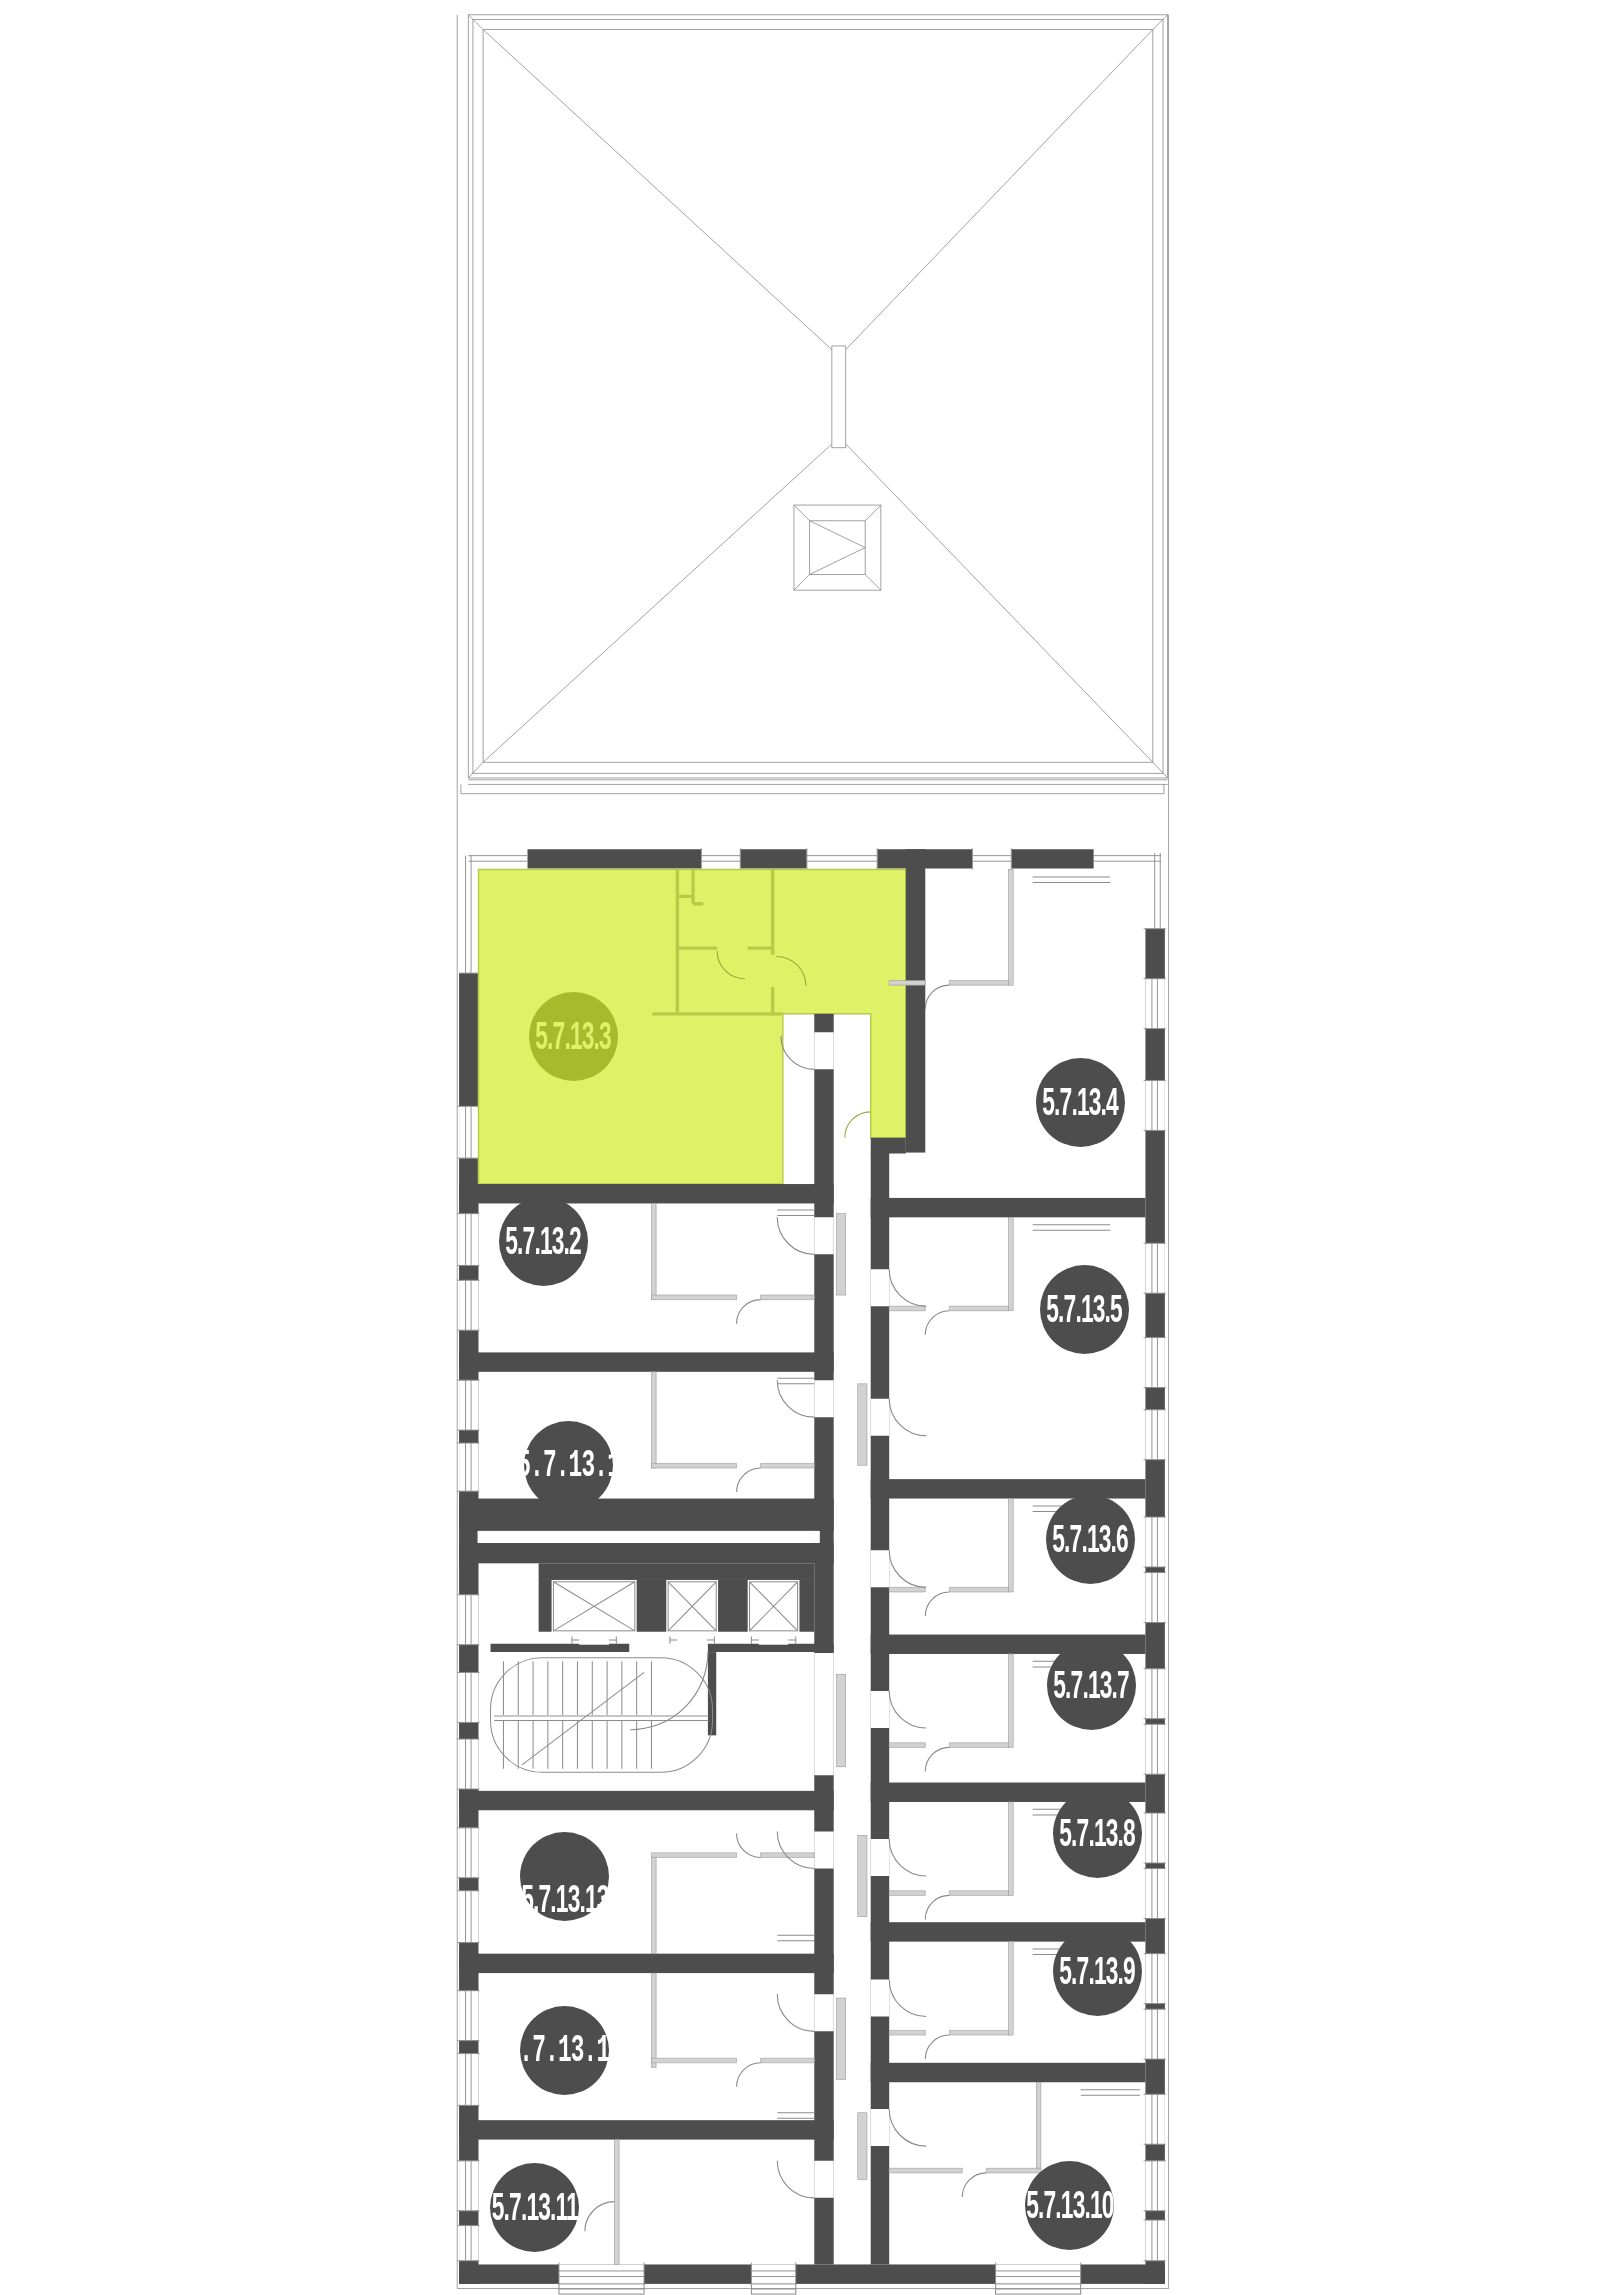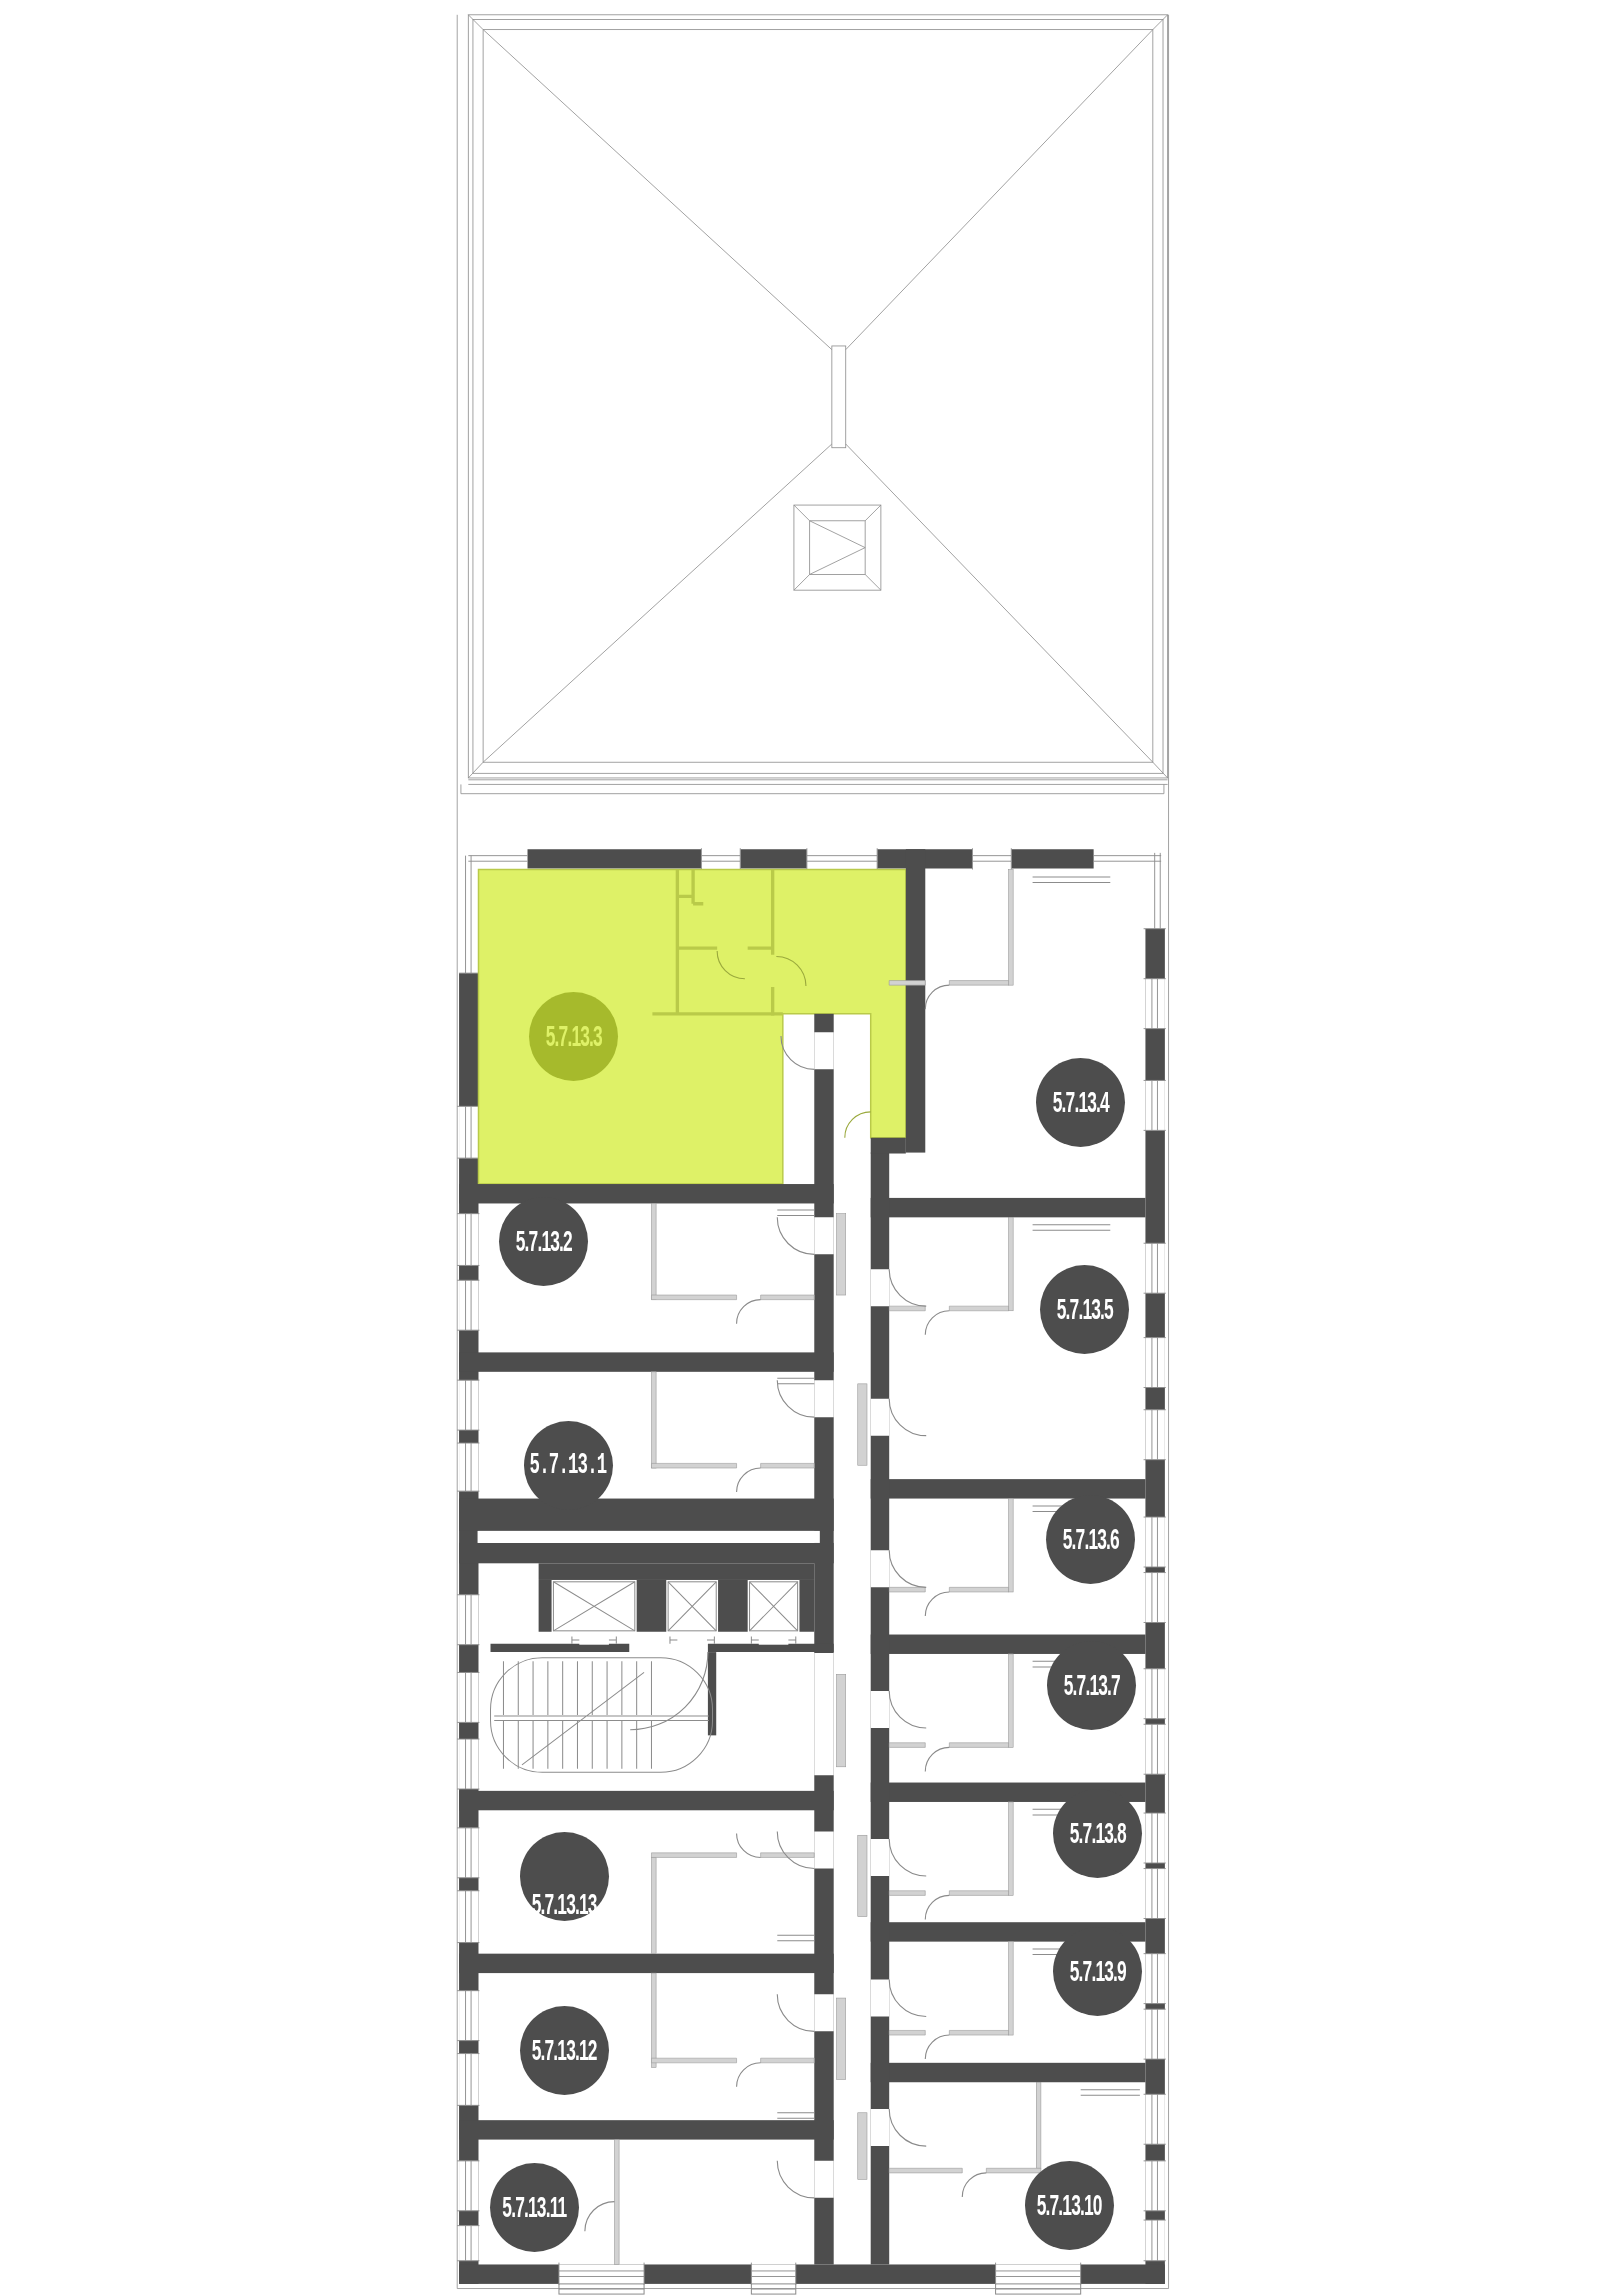--- a/index.html
+++ b/index.html
@@ -18,21 +18,21 @@
   .rf{stroke:var(--roof-line);stroke-width:.45;fill:none;}
   .part{fill:var(--partition);stroke:#969696;stroke-width:.3;}
   .arc{stroke:var(--door);stroke-width:.6;fill:none;}
   .hl{fill:var(--highlight-fill);stroke:var(--highlight-line);stroke-width:.8;}
   .holive{stroke:var(--highlight-line);stroke-width:1.8;fill:none;}
   .harc{stroke:#9aa93c;stroke-width:.6;fill:none;}
   .glz{stroke:var(--line);stroke-width:.5;fill:none;}
   .badge{position:absolute;width:89px;height:89px;border-radius:50%;
          background:var(--badge);color:var(--badge-text);
          display:flex;align-items:center;justify-content:center;
-         font-weight:700;font-size:29px;cursor:pointer;}
+         font-weight:700;font-size:38px;cursor:pointer;}
   .badge span{display:inline-block;transform:scaleX(.6);letter-spacing:-1.4px;white-space:nowrap;}
   .badge.hl-badge{background:var(--highlight-badge);color:var(--highlight-badge-text);}
 </style>
 </head>
 <body>
 
 <div id="stage">
 
 <svg id="plan-svg" width="1623" height="2295" viewBox="0 0 877 1240.5">
 
@@ -262,21 +262,21 @@
     </div>
 <div class="badge" style="left:499px;top:1197px;">
       <span>5.7.13.2</span>
     </div>
 <div class="badge" style="left:524px;top:1421px;font-family:Liberation Mono, monospace;">
       <span>5.7.13.1</span>
     </div>
 <div class="badge" style="left:520px;top:1832px;align-items:flex-end;">
       <span>5.7.13.13</span>
     </div>
-<div class="badge" style="left:520px;top:2006px;">
+<div class="badge" style="left:520px;top:2006px;font-family:Liberation Mono, monospace;">
       <span>5.7.13.12</span>
     </div>
 <div class="badge" style="left:490px;top:2163px;">
       <span>5.7.13.11</span>
     </div>
 <div class="badge" style="left:1036px;top:1058px;">
       <span>5.7.13.4</span>
     </div>
 <div class="badge" style="left:1040px;top:1265px;">
       <span>5.7.13.5</span>

